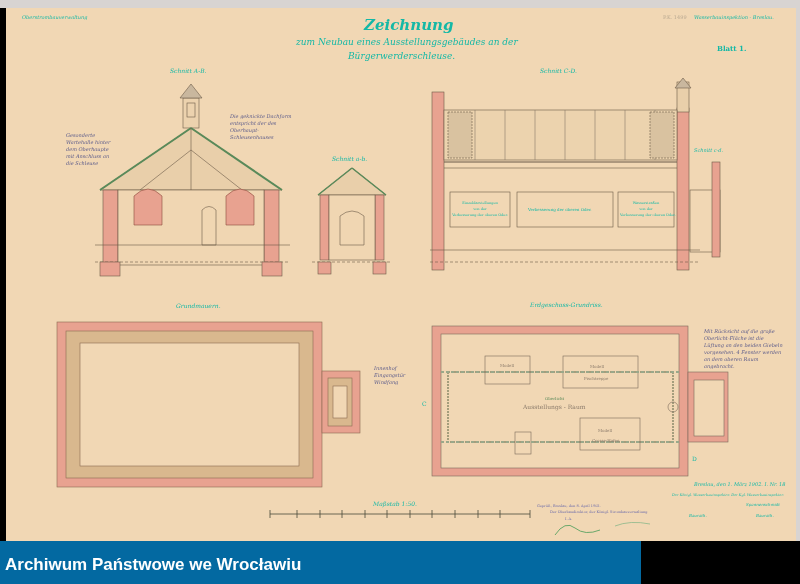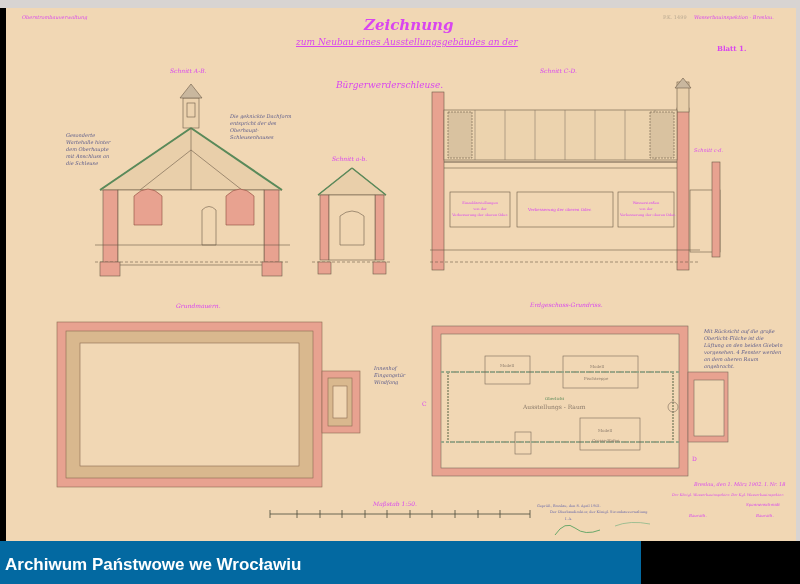--- a/index.html
+++ b/index.html
@@ -1,20 +1,20 @@
 <!DOCTYPE html>
 <html><head>
 <meta charset="utf-8">
 <style>
   html,body{margin:0;padding:0;}
   body{width:800px;height:584px;background:#000;position:relative;overflow:hidden;font-family:"DejaVu Serif",serif;}
   .paper{position:absolute;left:6px;top:8px;width:792px;height:533px;background:#f1d7b4;}
   .edge{position:absolute;left:0;top:0;width:800px;height:8px;background:#d8d4d2;}
   .edge-r{position:absolute;right:0;top:0;width:4px;height:541px;background:#d8d4d2;}
-  .txt{position:absolute;color:#d946ef;white-space:nowrap;}
+  .txt{position:absolute;color:#14b8a6;white-space:nowrap;}
   .script{font-family:"DejaVu Serif",serif;font-style:italic;}
   .hand{position:absolute;color:#5a5a8a;font-family:"DejaVu Serif",serif;font-style:italic;font-size:5px;line-height:7px;white-space:normal;}
   .footer{position:absolute;left:0;top:541px;width:641px;height:43px;background:#0369a1;}
   .footer-text{position:absolute;left:5px;top:14px;color:#fff;font-family:"Liberation Sans",sans-serif;font-weight:bold;font-size:17px;}
   svg{position:absolute;left:0;top:0;}
 </style>
 </head>
 <body>
 
 <div class="edge"></div>
@@ -137,22 +137,22 @@
   <path d="M555,535 Q565,520 575,528 T600,530" stroke="#6aa86a" stroke-width="1" fill="none"></path>
   <path d="M615,526 Q630,520 650,524" stroke="#8ab88a" stroke-width="0.8" fill="none"></path>
 </svg>
 
 <div class="txt script" style="left:22px;top:14px;font-size:5px;">Oberstrombauverwaltung</div>
 <div class="txt" style="left:663px;top:14px;font-size:5px;color:#b8a890;">P.K. 1499</div>
 <div class="txt script" style="left:694px;top:14px;font-size:5px;">Wasserbauinspektion - Breslau.</div>
 <div class="txt" style="left:717px;top:25px;font-size:7px;font-weight:bold;margin-top:19px;">Blatt 1.</div>
 
 <div class="txt script" style="left:364px;top:16px;font-size:15px;font-weight:bold;">Zeichnung</div>
-<div class="txt script" style="left:296px;top:37px;font-size:9px;text-decoration:underline;">zum Neubau eines Ausstellungsgebäudes an der</div>
-<div class="txt script" style="left:336px;top:51px;font-size:9px;margin-top:29px;">Bürgerwerderschleuse.</div>
+<div class="txt script" style="left:296px;top:37px;font-size:9px;">zum Neubau eines Ausstellungsgebäudes an der</div>
+<div class="txt script" style="left:348px;top:51px;font-size:9px;">Bürgerwerderschleuse.</div>
 
 <div class="txt script" style="left:170px;top:67px;font-size:6px;">Schnitt A-B.</div>
 <div class="txt script" style="left:332px;top:155px;font-size:6px;">Schnitt a-b.</div>
 <div class="txt script" style="left:540px;top:67px;font-size:6px;">Schnitt C-D.</div>
 <div class="txt script" style="left:694px;top:147px;font-size:5px;">Schnitt c-d.</div>
 <div class="txt script" style="left:176px;top:302px;font-size:6px;">Grundmauern.</div>
 <div class="txt script" style="left:530px;top:301px;font-size:6px;">Erdgeschoss-Grundriss.</div>
 
 <div class="txt" style="left:452px;top:200px;font-size:3.5px;text-align:center;width:56px;line-height:6px;">
   <div>Einzeldarstellungen</div>

